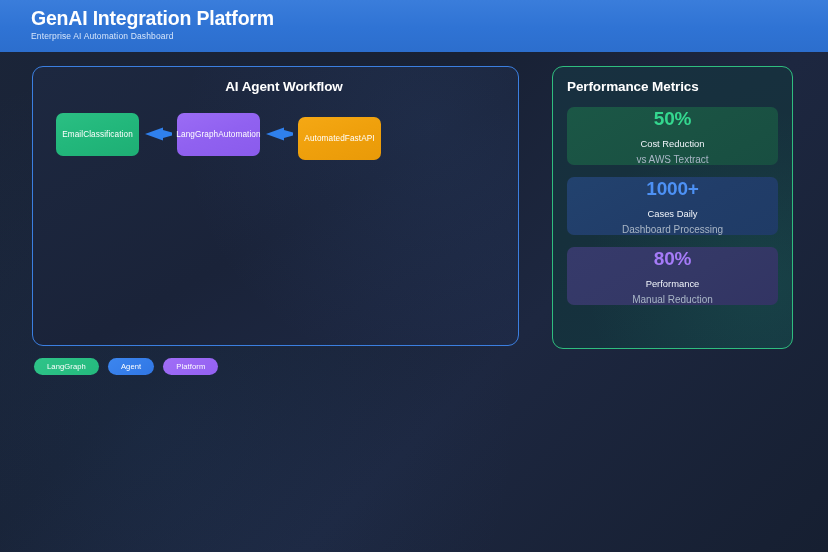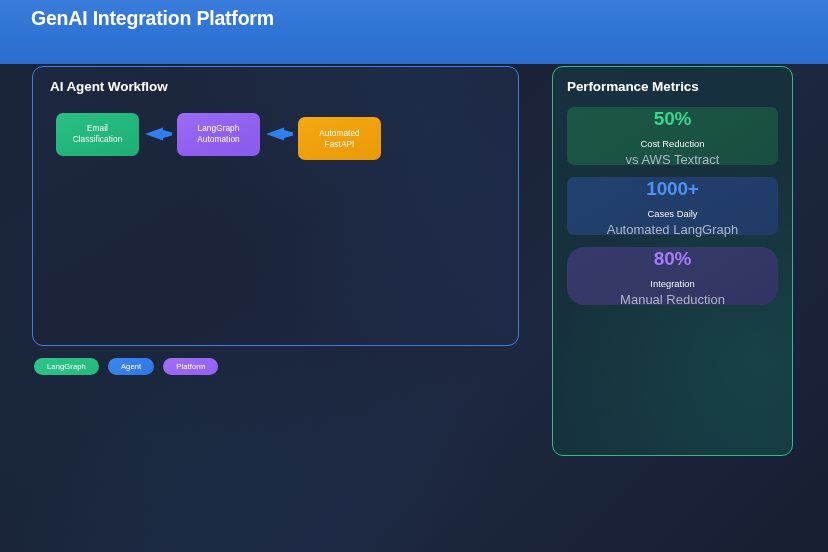--- a/index.html
+++ b/index.html
@@ -25,21 +25,21 @@
     inset: 0;
     background-image: radial-gradient(rgba(120,160,220,0.055) 0.6px, transparent 0.7px);
     background-size: 4px 4px;
     pointer-events: none;
   }
 
   
   .header {
     position: absolute;
     left: 0; top: 0;
-    width: 828px; height: 64px;
+    width: 828px; height: 52px;
     background: linear-gradient(180deg, #3a7ddb 0%, #2f73d4 55%, #2c6ecd 100%);
     padding: 7px 0 0 31px;
   }
   .header-title {
     font-size: 19.5px;
     font-weight: bold;
     color: #ffffff;
     letter-spacing: -0.2px;
     line-height: 22px;
   }
@@ -69,34 +69,34 @@
     background-size: 4px 4px;
     pointer-events: none;
   }
   .panel-title {
     position: relative;
     font-size: 13.5px;
     font-weight: bold;
     color: #ffffff;
     margin: 12px 0 0 17px;
     letter-spacing: -0.1px;
+    text-align: center;
   }
 
   .flow-row {
     position: relative;
     display: flex;
     align-items: center;
     margin: 14px 0 0 23px;
   }
   .flow-node {
     width: 83px;
     height: 43px;
     border-radius: 7px;
     display: flex;
-    flex-direction: column;
     align-items: center;
     justify-content: center;
     font-size: 8.2px;
     color: #ffffff;
     line-height: 11px;
     text-align: center;
     letter-spacing: 0.1px;
   }
   .node-green  { background: linear-gradient(160deg, #2bbf83 0%, #22b77b 50%, #1eae74 100%); }
   .node-purple { background: linear-gradient(160deg, #9b6cf5 0%, #9061f0 50%, #8a5bec 100%); }
@@ -128,21 +128,21 @@
     letter-spacing: 0.1px;
   }
   .tag-green  { background: linear-gradient(150deg, #2fc489 0%, #24b97d 100%); }
   .tag-blue   { background: linear-gradient(150deg, #3c86ef 0%, #3076e4 100%); }
   .tag-purple { background: linear-gradient(150deg, #a06ef7 0%, #9360f1 100%); }
 
   
   .metrics-panel {
     position: absolute;
     left: 552px; top: 66px;
-    width: 241px; height: 390px;
+    width: 241px; height: 283px;
     border: 1.3px solid #2fbd7f;
     border-radius: 11px;
     background:
       radial-gradient(circle at 86% 76%, rgba(40,170,130,0.13) 0%, rgba(0,0,0,0) 58%),
       linear-gradient(160deg, #183040 0%, #16303c 48%, #15333f 100%);
     overflow: hidden;
   }
   .metrics-texture {
     position: absolute;
     inset: 0;
@@ -168,52 +168,53 @@
   .metric-card {
     height: 58px;
     border-radius: 7px;
     display: flex;
     flex-direction: column;
     align-items: center;
     justify-content: center;
   }
   .metric-card.green  { background: linear-gradient(150deg, #1b5746 0%, #1a5243 55%, #184e41 100%); }
   .metric-card.blue   { background: linear-gradient(150deg, #22426e 0%, #213d69 55%, #1f3b66 100%); }
-  .metric-card.purple { background: linear-gradient(150deg, #363a6b 0%, #343866 55%, #323463 100%); border-radius: 17px; }
+  .metric-card.purple { background: linear-gradient(150deg, #363a6b 0%, #343866 55%, #323463 100%); }
 
   .metric-value {
     font-size: 19px;
     font-weight: bold;
     line-height: 21px;
     letter-spacing: -0.2px;
   }
   .metric-value.green  { color: #34d78f; }
   .metric-value.blue   { color: #4d91f5; }
   .metric-value.purple { color: #a57bf8; }
 
   .metric-label {
     font-size: 9.4px;
     color: #f0f4fa;
     line-height: 12px;
     margin-top: 9px;
   }
   .metric-sub {
-    font-size: 13px;
+    font-size: 10px;
     color: #a9b6c6;
     line-height: 10px;
     margin-top: 5px;
   }
 </style>
 </head>
 <body>
 
 <div class="page-texture"></div>
 
 <div class="header">
   <div class="header-title">GenAI Integration Platform</div>
+  <div class="header-subtitle">Enterprise AI Automation Dashboard</div>
 </div>
 
 <div class="workflow-panel">
   <div class="workflow-texture"></div>
   <div class="panel-title">AI Agent Workflow</div>
 
   <div class="flow-row">
 
     <div class="flow-node node-green">
       <span>Email</span>
@@ -261,23 +262,23 @@
 
     <div class="metric-card green">
       <div class="metric-value green">50%</div>
       <div class="metric-label">Cost Reduction</div>
       <div class="metric-sub">vs AWS Textract</div>
     </div>
 
     <div class="metric-card blue">
       <div class="metric-value blue">1000+</div>
       <div class="metric-label">Cases Daily</div>
-      <div class="metric-sub">Automated LangGraph</div>
+      <div class="metric-sub">Dashboard Processing</div>
     </div>
 
     <div class="metric-card purple">
       <div class="metric-value purple">80%</div>
-      <div class="metric-label">Integration</div>
+      <div class="metric-label">Performance</div>
       <div class="metric-sub">Manual Reduction</div>
     </div>
 
   </div>
 </div>
 
 </body></html>

